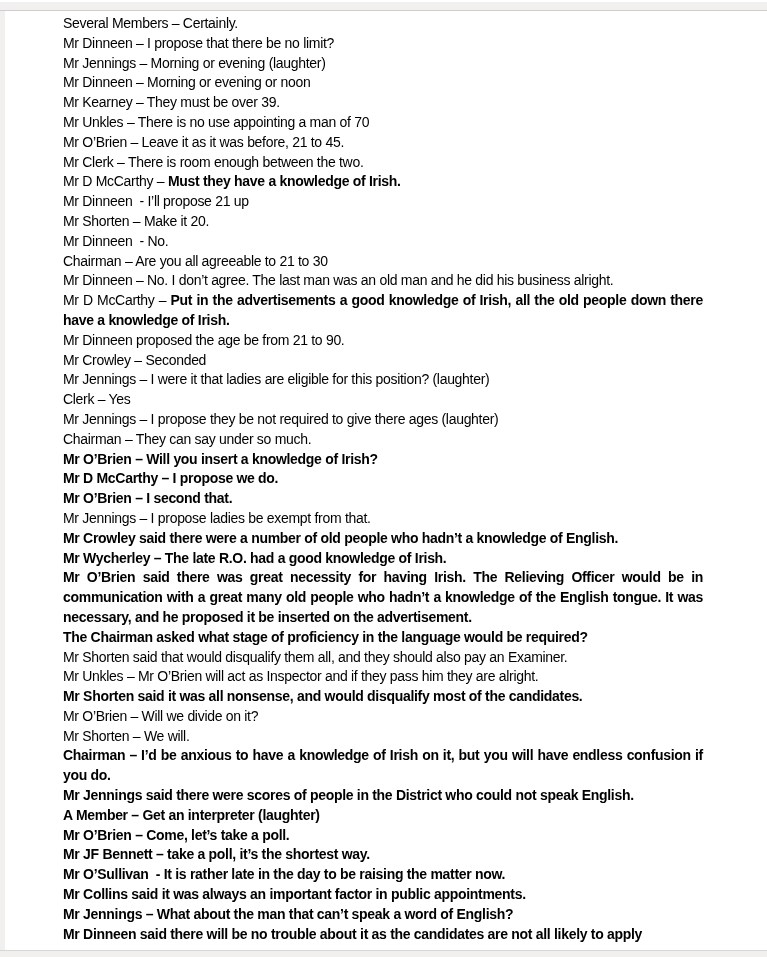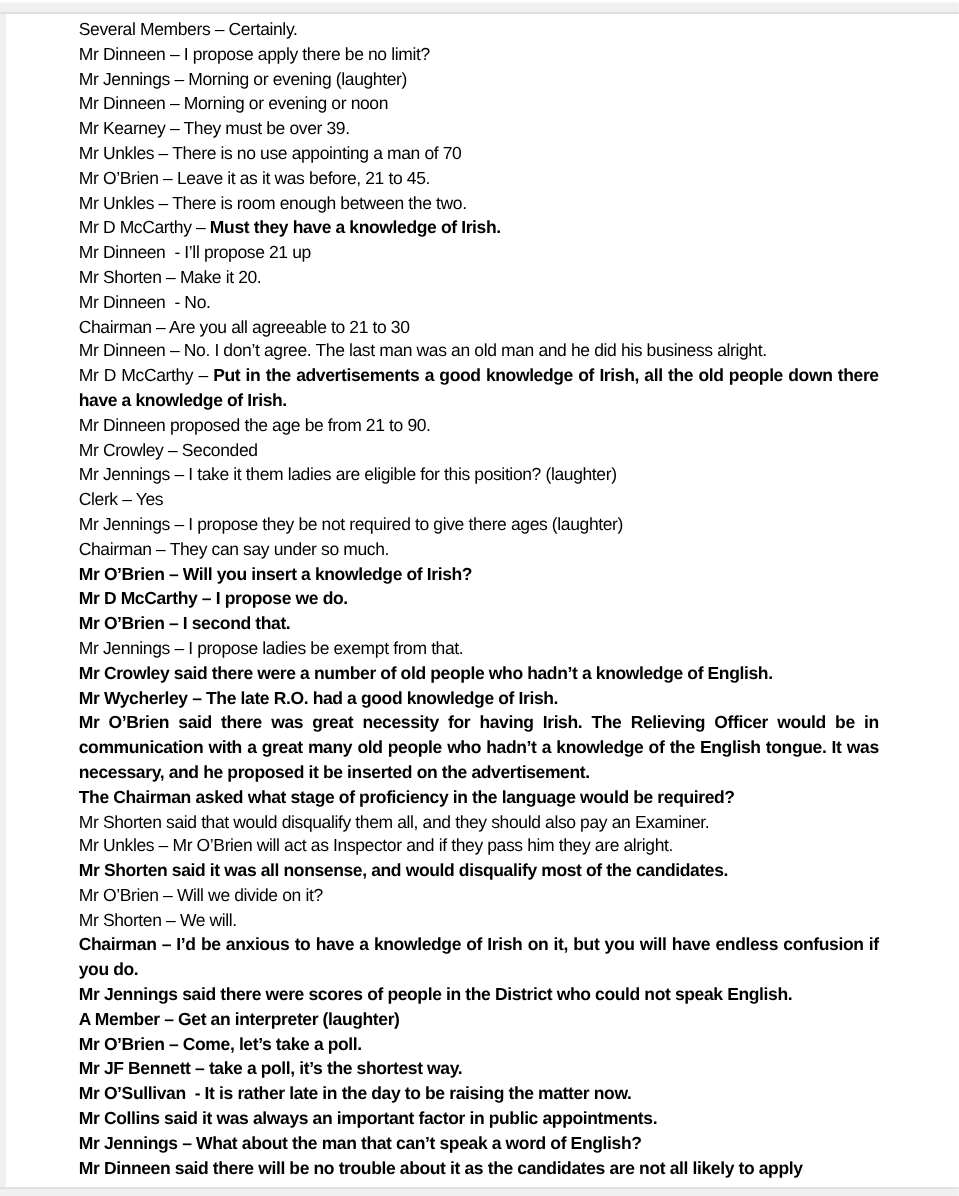--- a/index.html
+++ b/index.html
@@ -42,37 +42,37 @@
 </style>
 </head>
 <body>
 
 <div class="chrome-top"></div>
 <div class="chrome-left"></div>
 
 <div class="page">
   <main class="content">
       <p class="line"><span class="r">Several Members – Certainly.</span></p>
-      <p class="line"><span class="r">Mr Dinneen – I propose apply there be no limit?</span></p>
+      <p class="line"><span class="r">Mr Dinneen – I propose that there be no limit?</span></p>
       <p class="line"><span class="r">Mr Jennings – Morning or evening (laughter)</span></p>
       <p class="line"><span class="r">Mr Dinneen – Morning or evening or noon</span></p>
       <p class="line"><span class="r">Mr Kearney – They must be over 39.</span></p>
       <p class="line"><span class="r">Mr Unkles – There is no use appointing a man of 70</span></p>
       <p class="line"><span class="r">Mr O’Brien – Leave it as it was before, 21 to 45.</span></p>
-      <p class="line"><span class="r">Mr Unkles – There is room enough between the two.</span></p>
+      <p class="line"><span class="r">Mr Clerk – There is room enough between the two.</span></p>
       <p class="line"><span class="r">Mr D McCarthy – </span><span class="b">Must they have a knowledge of Irish.</span></p>
       <p class="line"><span class="r">Mr Dinneen&nbsp; - I’ll propose 21 up</span></p>
       <p class="line"><span class="r">Mr Shorten – Make it 20.</span></p>
       <p class="line"><span class="r">Mr Dinneen&nbsp; - No.</span></p>
       <p class="line"><span class="r">Chairman – Are you all agreeable to 21 to 30</span></p>
       <p class="line"><span class="r">Mr Dinneen – No. I don’t agree. The last man was an old man and he did his business alright.</span></p>
       <p class="line justify"><span class="r">Mr D McCarthy – </span><span class="b">Put in the advertisements a good knowledge of Irish, all the old people down there have a knowledge of Irish.</span></p>
       <p class="line"><span class="r">Mr Dinneen proposed the age be from 21 to 90.</span></p>
       <p class="line"><span class="r">Mr Crowley – Seconded</span></p>
-      <p class="line"><span class="r">Mr Jennings – I take it them ladies are eligible for this position? (laughter)</span></p>
+      <p class="line"><span class="r">Mr Jennings – I were it that ladies are eligible for this position? (laughter)</span></p>
       <p class="line"><span class="r">Clerk – Yes</span></p>
       <p class="line"><span class="r">Mr Jennings – I propose they be not required to give there ages (laughter)</span></p>
       <p class="line"><span class="r">Chairman – They can say under so much.</span></p>
       <p class="line"><span class="b">Mr O’Brien – Will you insert a knowledge of Irish?</span></p>
       <p class="line"><span class="b">Mr D McCarthy – I propose we do.</span></p>
       <p class="line"><span class="b">Mr O’Brien – I second that.</span></p>
       <p class="line"><span class="r">Mr Jennings – I propose ladies be exempt from that.</span></p>
       <p class="line"><span class="b">Mr Crowley said there were a number of old people who hadn’t a knowledge of English.</span></p>
       <p class="line"><span class="b">Mr Wycherley – The late R.O. had a good knowledge of Irish.</span></p>
       <p class="line justify"><span class="b">Mr O’Brien said there was great necessity for having Irish. The Relieving Officer would be in communication with a great many old people who hadn’t a knowledge of the English tongue. It was necessary, and he proposed it be inserted on the advertisement.</span></p>

